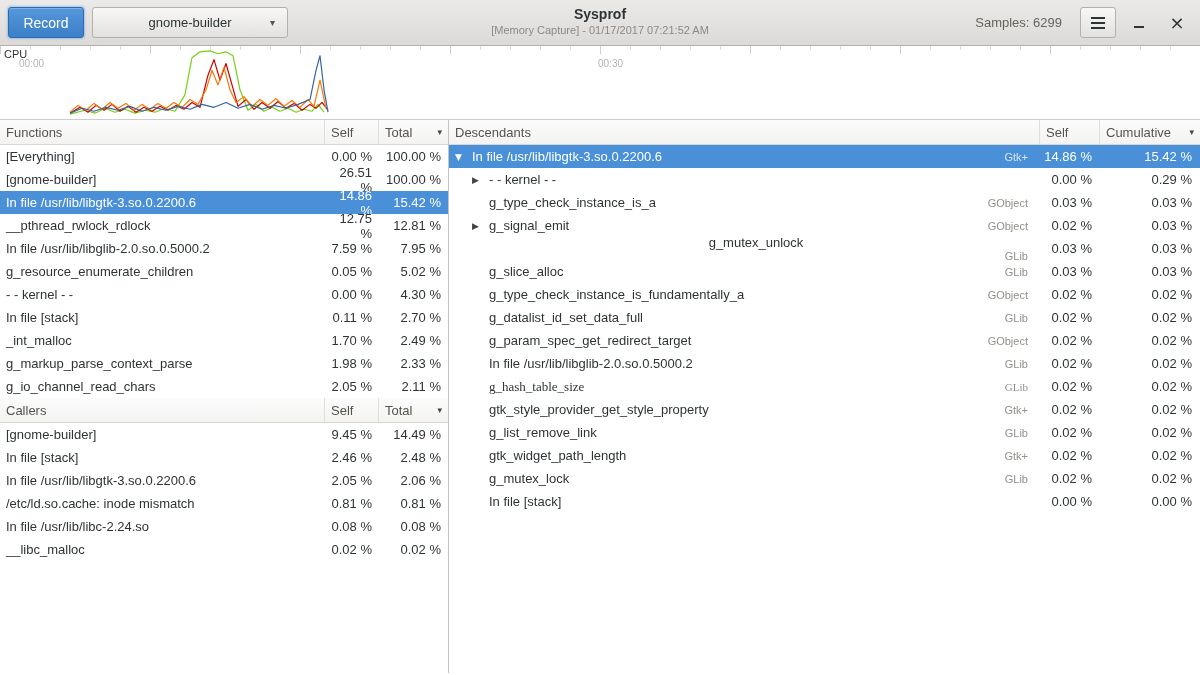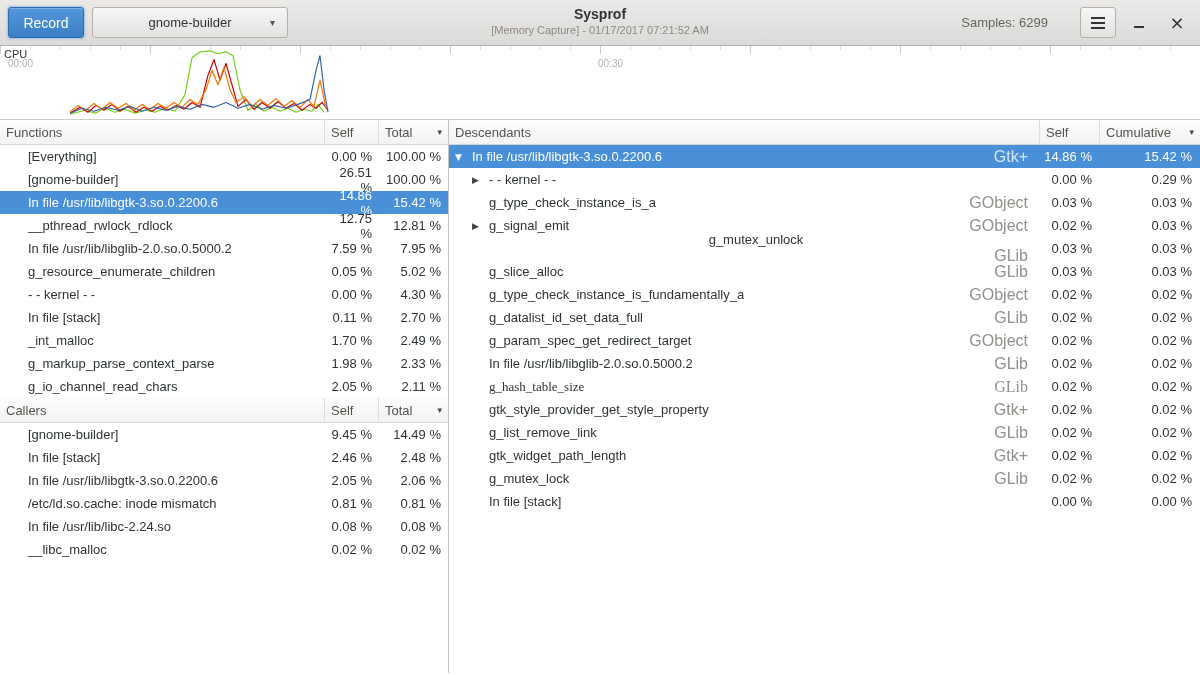--- a/index.html
+++ b/index.html
@@ -17,42 +17,42 @@
     box-shadow:inset 0 1px rgba(255,255,255,.25), 0 0 2px 1px rgba(90,150,220,.45); }
   .dropdown { position:relative; width:196px; margin-left:8px; color:#2e3436;
     background:linear-gradient(#f7f7f6,#e2e1df); border:1px solid #b3b0ac; }
   .dd-arrow { position:absolute; right:12px; top:50%; transform:translateY(-54%);
     font-size:10px; color:#55534f; font-family:"DejaVu Sans",sans-serif; }
   .titles { position:absolute; left:50%; top:6px; transform:translateX(-50%);
     text-align:center; white-space:nowrap; }
   .title { font-size:14px; font-weight:bold; color:#2e3436; }
   .subtitle { font-size:11px; color:#8b8984; margin-top:2px; }
   .right-group { margin-left:auto; display:flex; align-items:center; }
-  .samples { font-size:13px; color:#66645f; margin-right:32px; }
+  .samples { font-size:13px; color:#66645f; margin-right:18px; }
   .menu { width:36px; background:linear-gradient(#f7f7f6,#e2e1df);
     border:1px solid #b3b0ac; display:flex; align-items:center; justify-content:center; }
   .hamburger { display:flex; flex-direction:column; gap:3px; }
   .hamburger i { display:block; width:14px; height:2px; background:#2e3436; }
   .winctl { width:30px; height:30px; border:none; background:transparent;
     display:flex; align-items:center; justify-content:center; margin-left:8px; }
   .min-icon { display:block; width:10px; height:2px; background:#2e3436; margin-top:8px; }
   .close-icon { font-size:18px; line-height:1; color:#2e3436;
     font-family:"DejaVu Sans",sans-serif; }
 
   
   .timeline { position:relative; height:74px; background:#fff;
     border-bottom:1px solid #cfcdc9; }
   .timeline svg { position:absolute; inset:0; width:100%; height:100%; }
   .ruler-minor { position:absolute; top:0; left:0; right:0; height:4px;
     background:repeating-linear-gradient(to right,#dbdad7 0,#dbdad7 1px,transparent 1px,transparent 30px); }
   .ruler-major { position:absolute; top:0; left:0; right:0; height:8px;
     background:repeating-linear-gradient(to right,#cfcdc9 0,#cfcdc9 1px,transparent 1px,transparent 150px); }
   .cpu-label { position:absolute; left:4px; top:2px; font-size:11px; color:#2e3436; }
   .tick { position:absolute; top:12px; font-size:10px; color:#b5b3ae; }
-  .t0 { left:8px; } .t30 { left:598px; }
+  .t0 { left:19px; } .t30 { left:598px; }
 
   
   .main { display:flex; height:553px; background:#fff; }
   .left-pane { width:449px; flex:none; border-right:1px solid #c6c4c0; }
   .right-pane { flex:1; min-width:0; }
 
   
   .thead { display:flex; height:25px; align-items:center;
     background:linear-gradient(#fcfcfc,#f4f3f2); border-bottom:1px solid #d9d7d3;
     font-size:13px; color:#55534f; }
@@ -61,32 +61,32 @@
   .hcell:last-child { border-right:none; }
   .hcell.hname { flex:1; min-width:0; }
   .hcell.hself { width:54px; flex:none; }
   .hcell.htotal { width:69px; flex:none; }
   .hcell.hself2 { width:60px; flex:none; }
   .hcell.hcum { width:100px; flex:none; }
   .sort { font-size:9px; color:#45433f; font-family:"DejaVu Sans",sans-serif; }
 
   
   .trow { display:flex; height:23px; align-items:center; font-size:13px; }
-  .trow .name { flex:1; min-width:0; padding-left:6px; white-space:nowrap; overflow:hidden;margin-left:22px; }
+  .trow .name { flex:1; min-width:0; padding-left:6px; white-space:nowrap; overflow:hidden; }
   .trow .self { width:54px; flex:none; text-align:right; padding-right:7px; }
   .trow .total { width:69px; flex:none; text-align:right; padding-right:7px; }
   .trow.selected { background:#4a90d9; color:#fff; }
 
   
   .drow { display:flex; height:23px; align-items:center; font-size:13px; }
   .drow .dname { flex:1; min-width:0; display:flex; align-items:center;
     white-space:nowrap; overflow:hidden; }
   .expander { display:inline-block; width:17px; flex:none; font-size:9px;
     color:#45433f; font-family:"DejaVu Sans",sans-serif; }
-  .category { margin-left:auto; padding-right:12px; font-size:16px; color:#92908b; }
+  .category { margin-left:auto; padding-right:12px; font-size:11px; color:#92908b; }
   .drow .dnum { flex:none; text-align:right; padding-right:8px; }
   .drow .self2 { width:60px; } .drow .cum { width:100px; }
   .drow.selected { background:#4a90d9; color:#fff; }
   .drow.selected .expander { color:#fff; }
   .drow.selected .category { color:#d6e5f7; }
 </style>
 </head>
 <body>
 
 <div class="headerbar">

